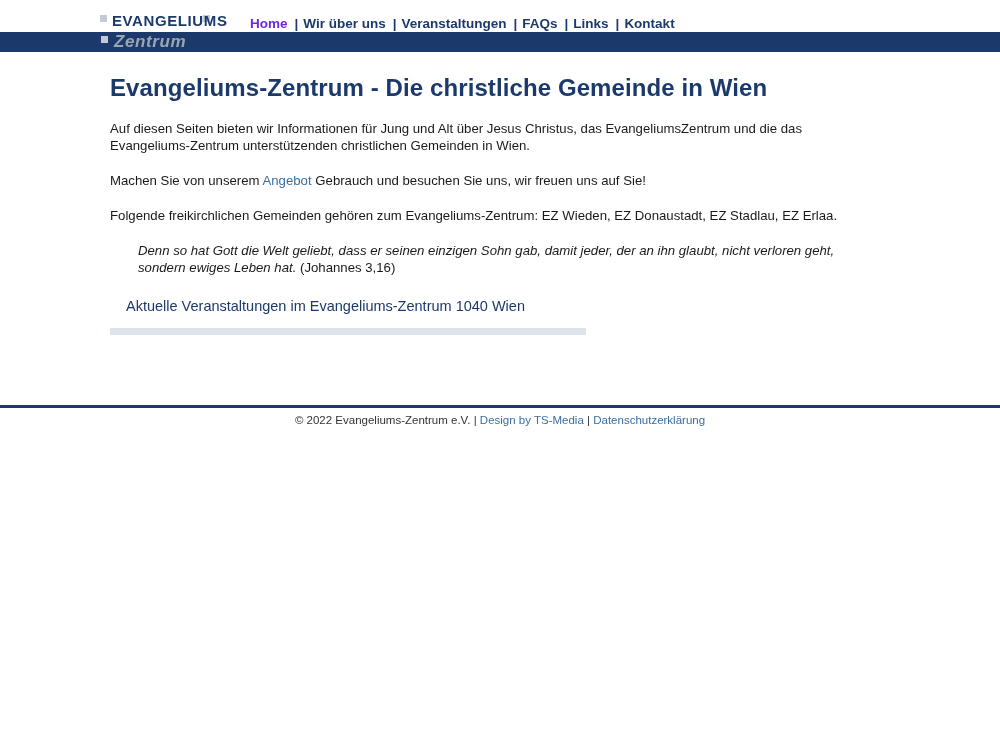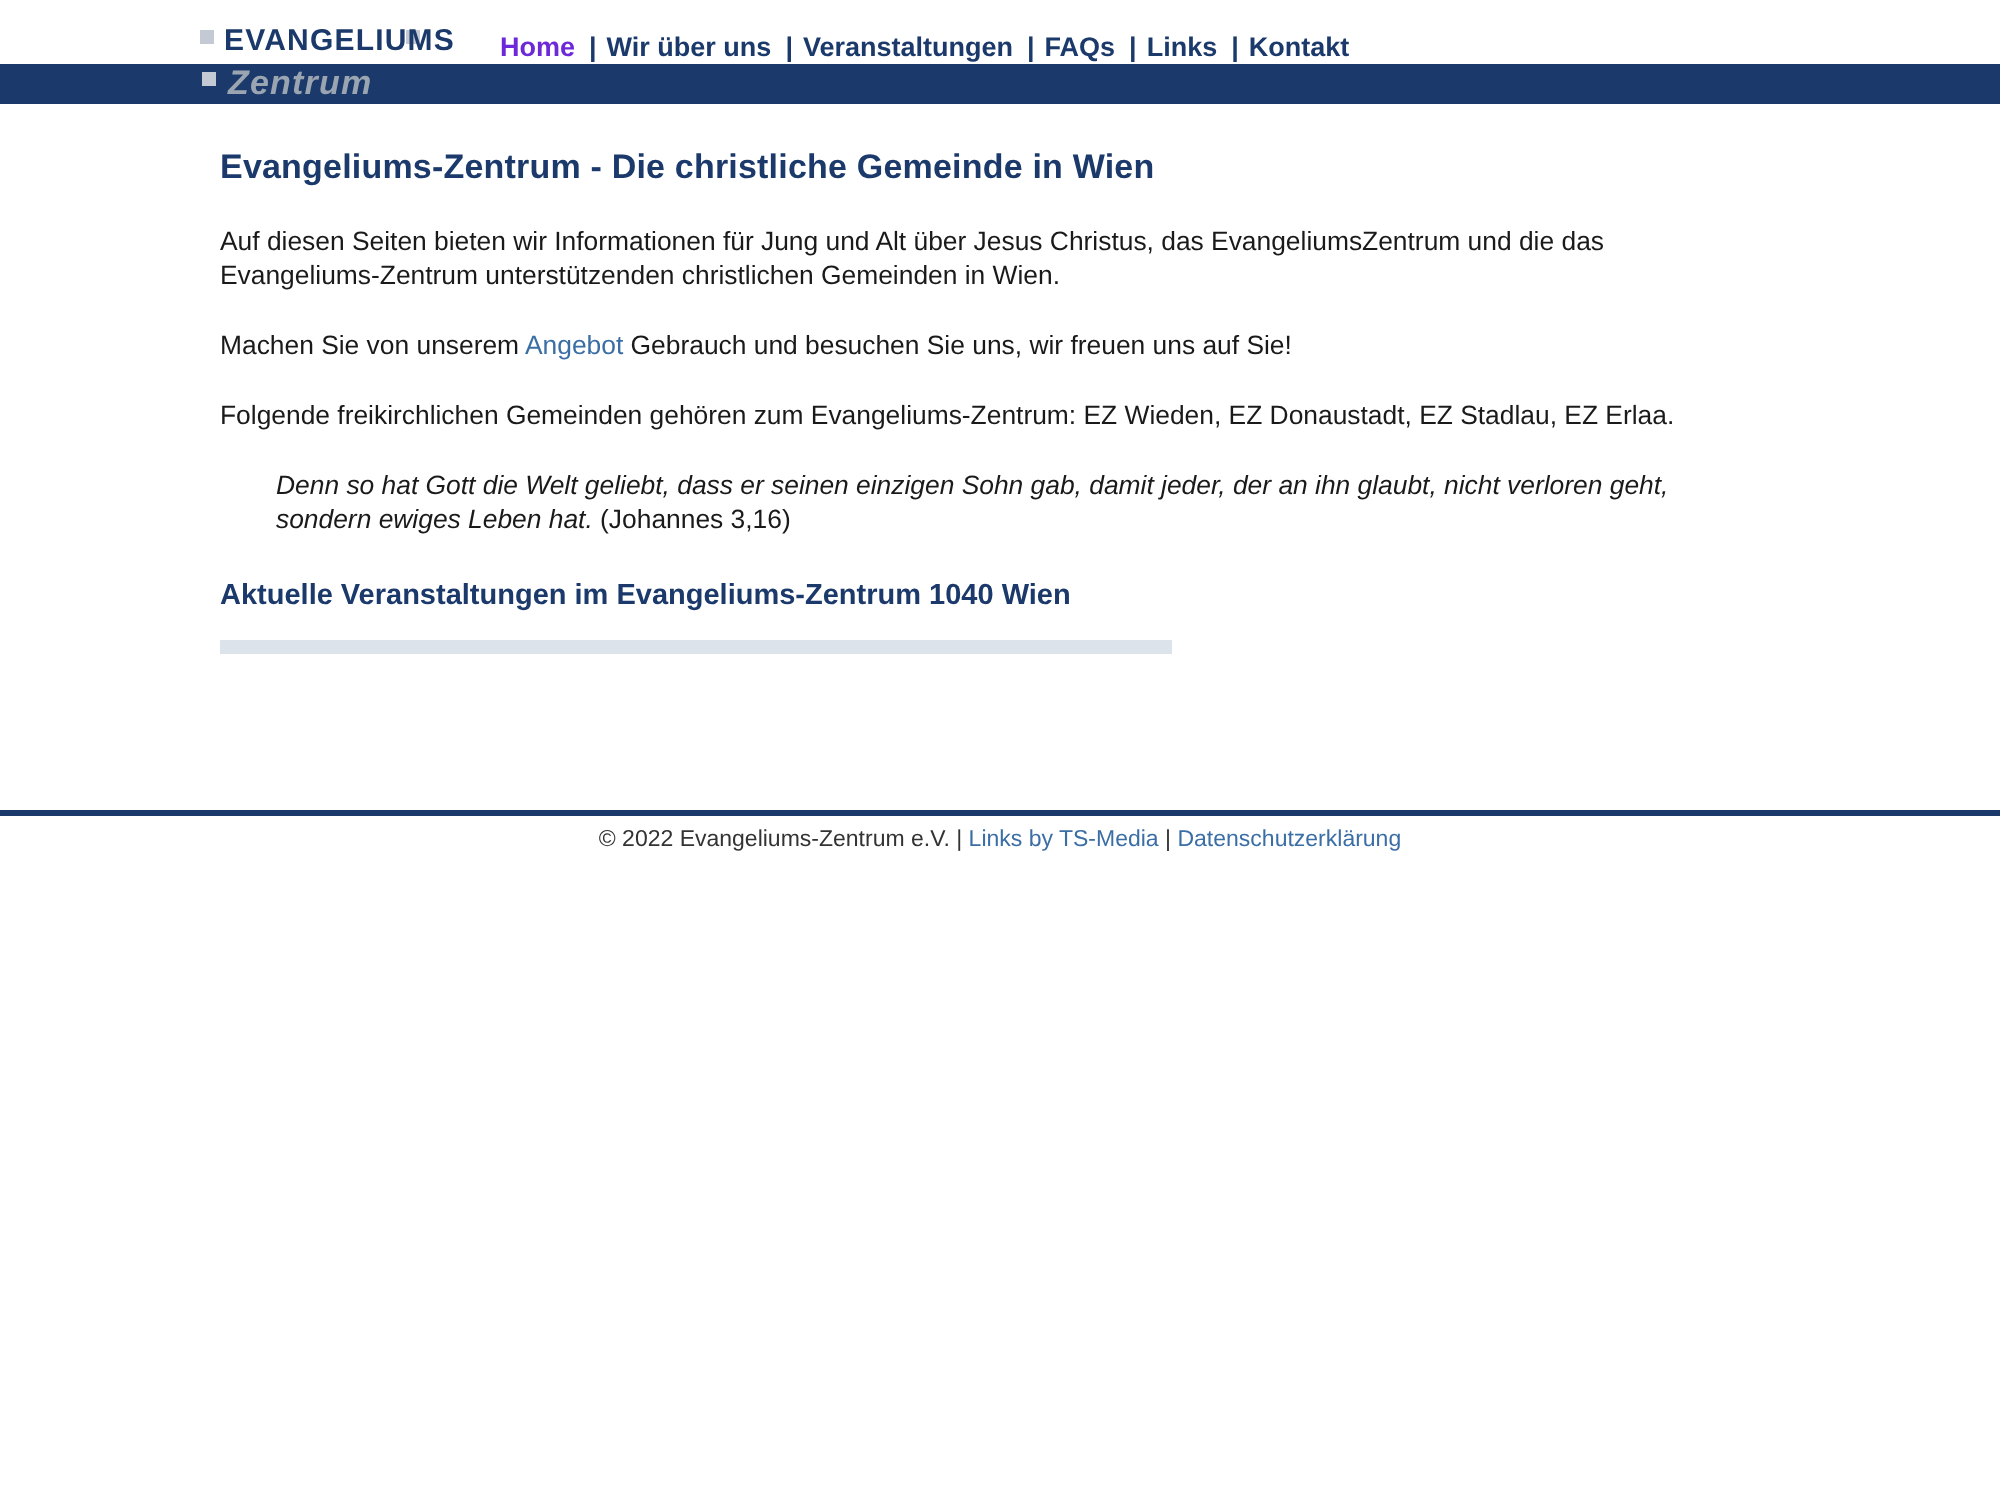--- a/index.html
+++ b/index.html
@@ -99,21 +99,21 @@
     padding: 0 5px 0 7px;
   }
 
   
   .content {
     padding: 22px 0 0 110px;
     width: 790px;
   }
   h1.page-title {
     margin: 0 0 18px 0;
-    font-size: 17px;
+    font-size: 24px;
     font-weight: bold;
     color: #1b3a6b;
     letter-spacing: 0.1px;
   }
   p.para {
     margin: 0 0 18px 0;
     font-size: 13.2px;
     line-height: 17px;
     color: #1a1a1a;
     max-width: 740px;
@@ -125,23 +125,23 @@
   .verse {
     margin: 0 0 22px 28px;
     font-size: 13.2px;
     line-height: 17px;
     max-width: 716px;
   }
   .verse .q {
     font-style: italic;
   }
   h2.sub-title {
-    margin: 0 0 14px 0;
+    margin: 0 0 14px 16px;
     font-size: 14.5px;
-    font-weight: bold;
+    font-weight: normal;
     color: #1b3a6b;
   }
   .placeholder-bar {
     width: 476px;
     height: 7px;
     background: #dde3ea;
     margin-top: 12px;
   }
 
   
@@ -217,16 +217,16 @@
 
   <h2 class="sub-title">Aktuelle Veranstaltungen im Evangeliums-Zentrum 1040 Wien</h2>
 
   <div class="placeholder-bar"></div>
 </main>
 
 <div class="footer-rule"></div>
 
 <footer class="footer">
   <span>© 2022 Evangeliums-Zentrum e.V. |</span>
-  <a href="#">Links by TS-Media</a>
+  <a href="#">Design by TS-Media</a>
   <span class="sep">|</span>
   <a href="#">Datenschutzerklärung</a>
 </footer>
 
 </body></html>

